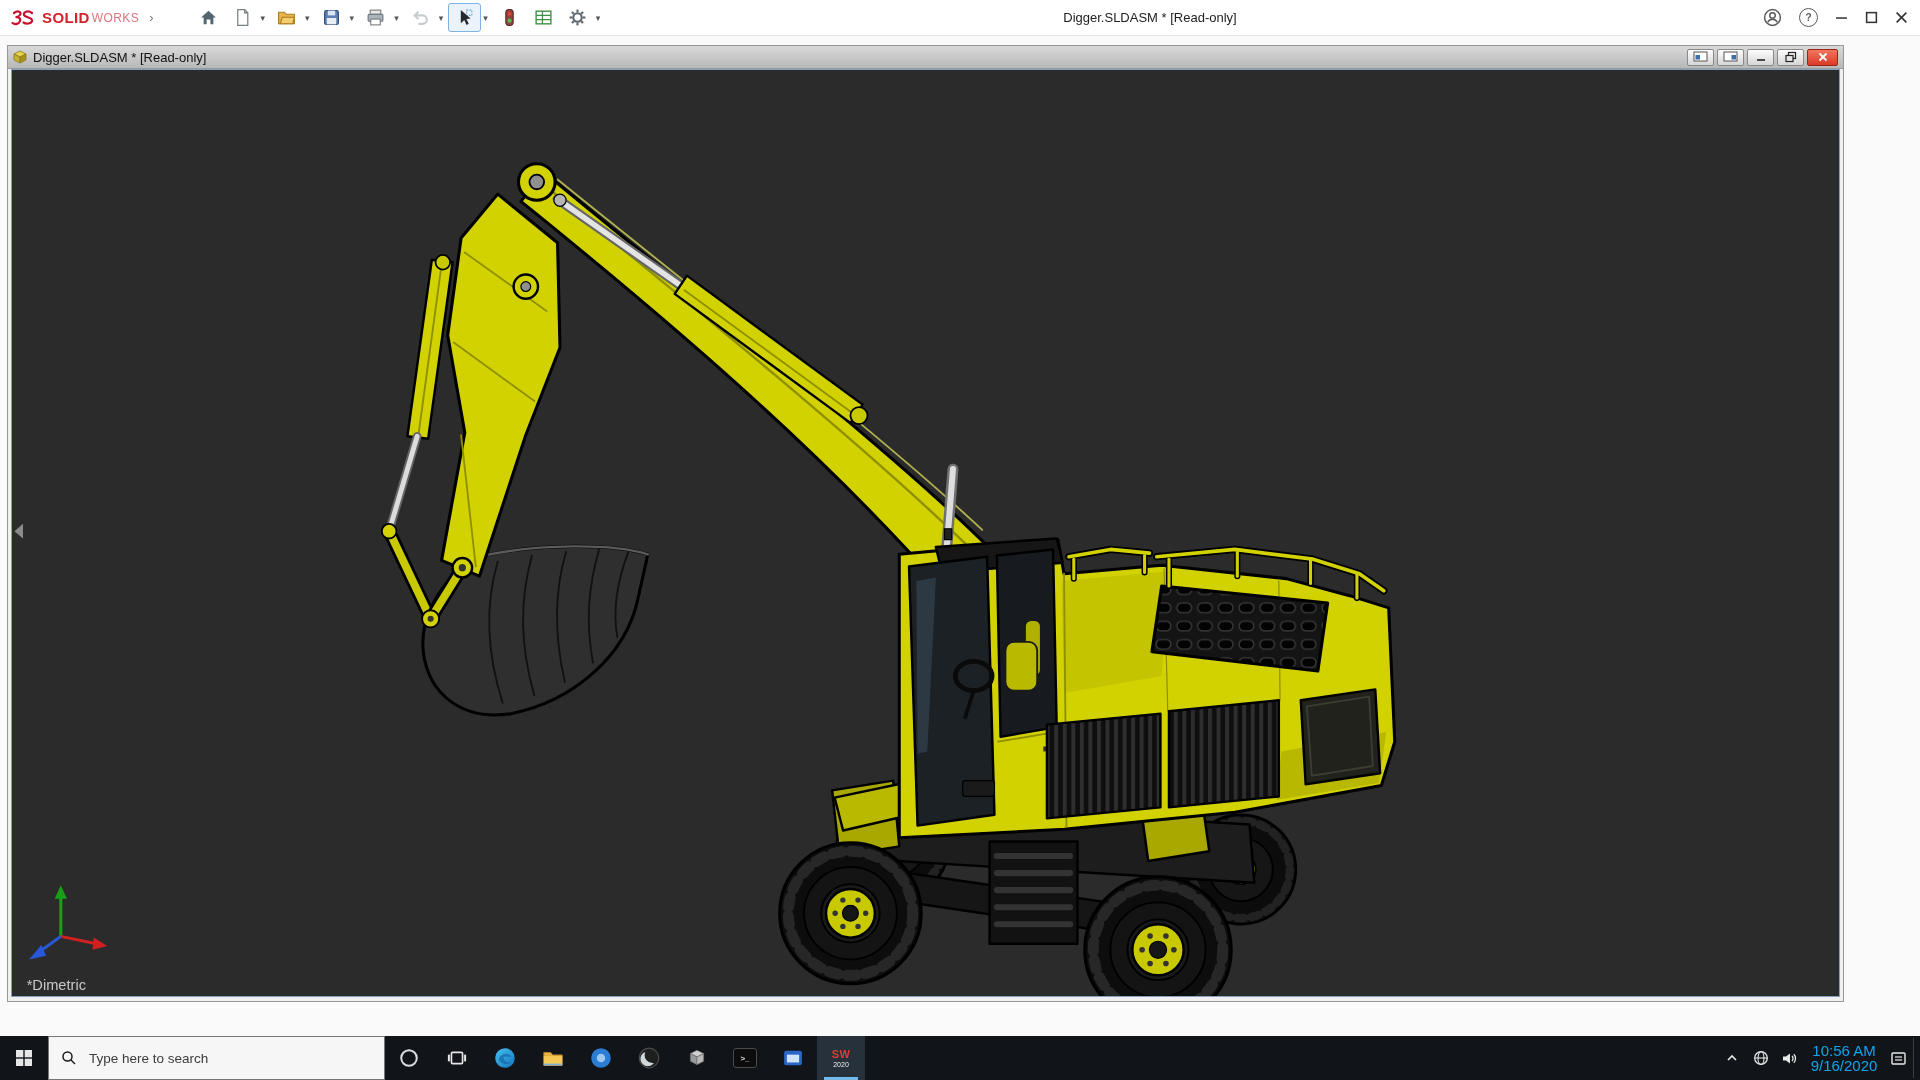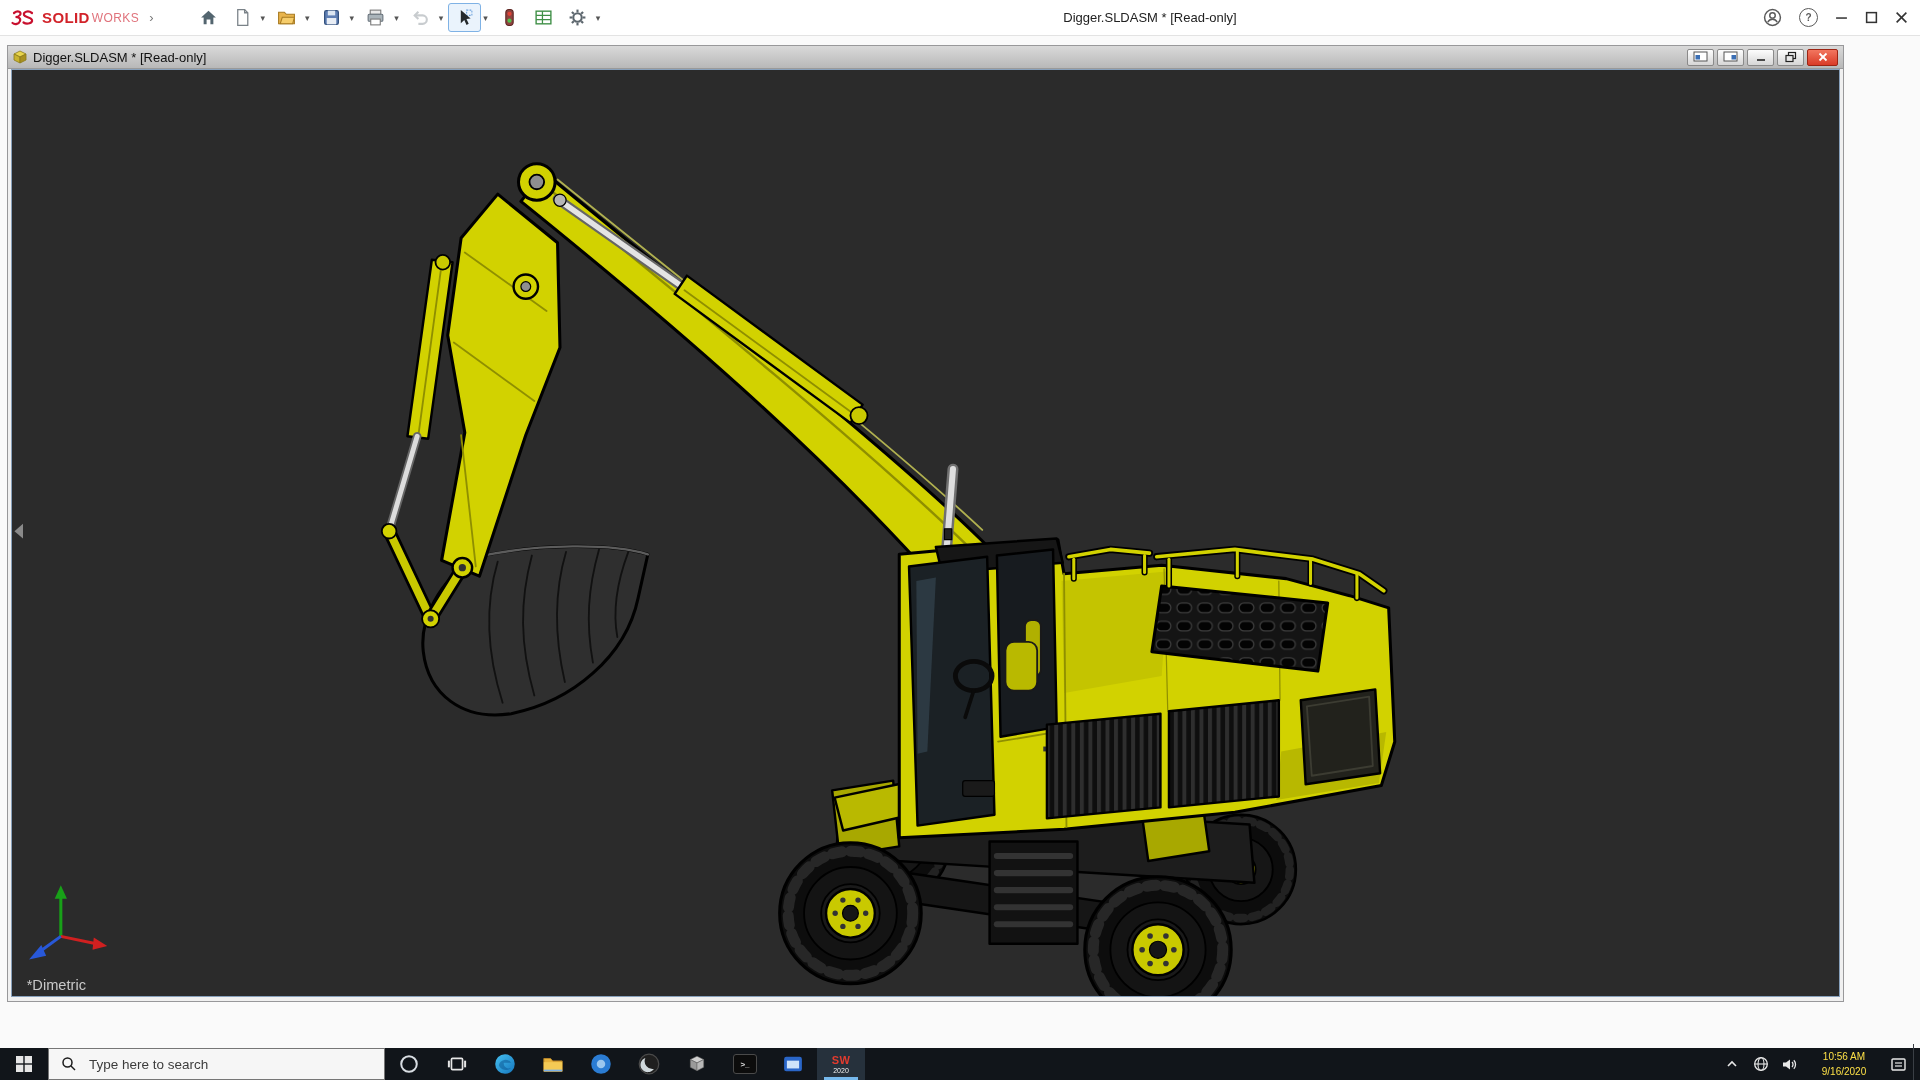--- a/index.html
+++ b/index.html
@@ -32,39 +32,39 @@
             display:flex;align-items:center;padding:0 5px;gap:6px;font-size:13px;color:#111;}
   .doc-controls{margin-left:auto;display:flex;gap:3px;align-items:center;}
   .dcbtn{width:27px;height:17px;background:linear-gradient(#fdfdfd,#d6d6d6);border:1px solid #8a8a8a;
          border-radius:2px;display:flex;align-items:center;justify-content:center;box-sizing:border-box;}
   .dc-close{background:linear-gradient(#f2765f,#d93b27);border-color:#9c2413;width:31px;}
   #viewport{position:absolute;left:3px;right:3px;top:23px;bottom:4px;background:#2b2b2b;
             border:1px solid #87a0bb;}
   #model-svg{display:block;width:100%;height:100%;}
 
   
-  #taskbar{position:absolute;left:0;right:0;bottom:0;height:32px;background:#11151a;display:flex;
+  #taskbar{position:absolute;left:0;right:0;bottom:0;height:44px;background:#11151a;display:flex;
            align-items:stretch;z-index:10;}
   .tb-start{width:48px;display:flex;align-items:center;justify-content:center;}
   .tb-search{width:337px;background:#f6f6f6;border:1px solid #767676;box-sizing:border-box;
              display:flex;align-items:center;padding-left:12px;gap:10px;}
   .tb-search input{border:none;background:transparent;outline:none;font-size:13.5px;color:#111;
                    width:270px;font-family:inherit;}
   .tb-search input::placeholder{color:#3c3c3c;opacity:1;}
   .tb-cell{width:48px;display:flex;align-items:center;justify-content:center;position:relative;}
   .tb-cell.active{background:#26313c;}
   .tb-cell.active::after{content:"";position:absolute;left:7px;right:7px;bottom:0;height:3px;background:#76b9ed;}
   .sw-ico{display:flex;flex-direction:column;align-items:center;line-height:1;}
   .sw-top{font-weight:800;font-size:11px;color:#e23b2e;letter-spacing:.5px;}
   .sw-year{font-size:7px;color:#efefef;margin-top:1px;}
   .term-ico{width:22px;height:18px;background:#0c0c0c;border:1px solid #4a4a4a;border-radius:3px;
             display:flex;align-items:center;justify-content:center;font-size:8px;font-weight:bold;color:#ddd;}
   .tb-tray{margin-left:auto;display:flex;align-items:center;}
   .tray-item{width:29px;height:40px;display:flex;align-items:center;justify-content:center;}
-  .tb-clock{width:76px;text-align:center;font-size:10px;color:#fde047;line-height:15px;padding:0 2px;}
+  .tb-clock{width:76px;text-align:center;font-size:15px;color:#0ea5e9;line-height:15px;padding:0 2px;}
   .show-desktop{width:6px;height:40px;border-left:1px solid #3a3f45;}
 </style>
 </head>
 <body>
 
 <div id="screen">
 
   <header id="titlebar">
     <div class="brand">
       <svg width="30" height="20" viewBox="0 0 30 20">

